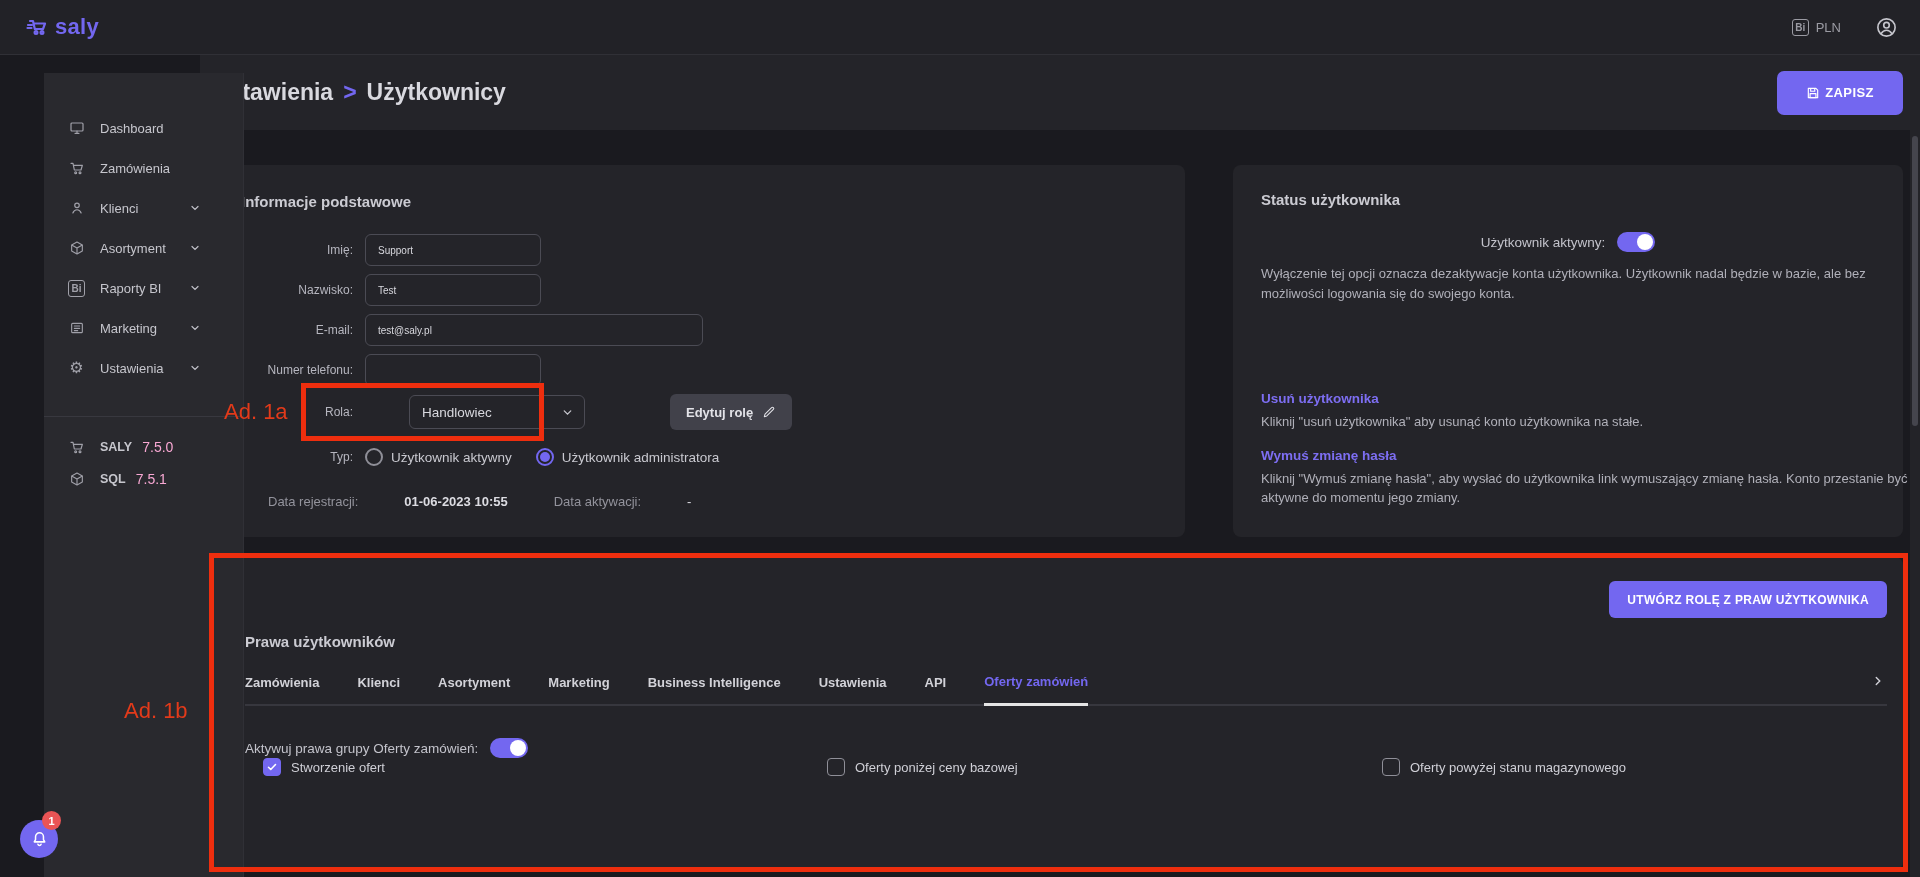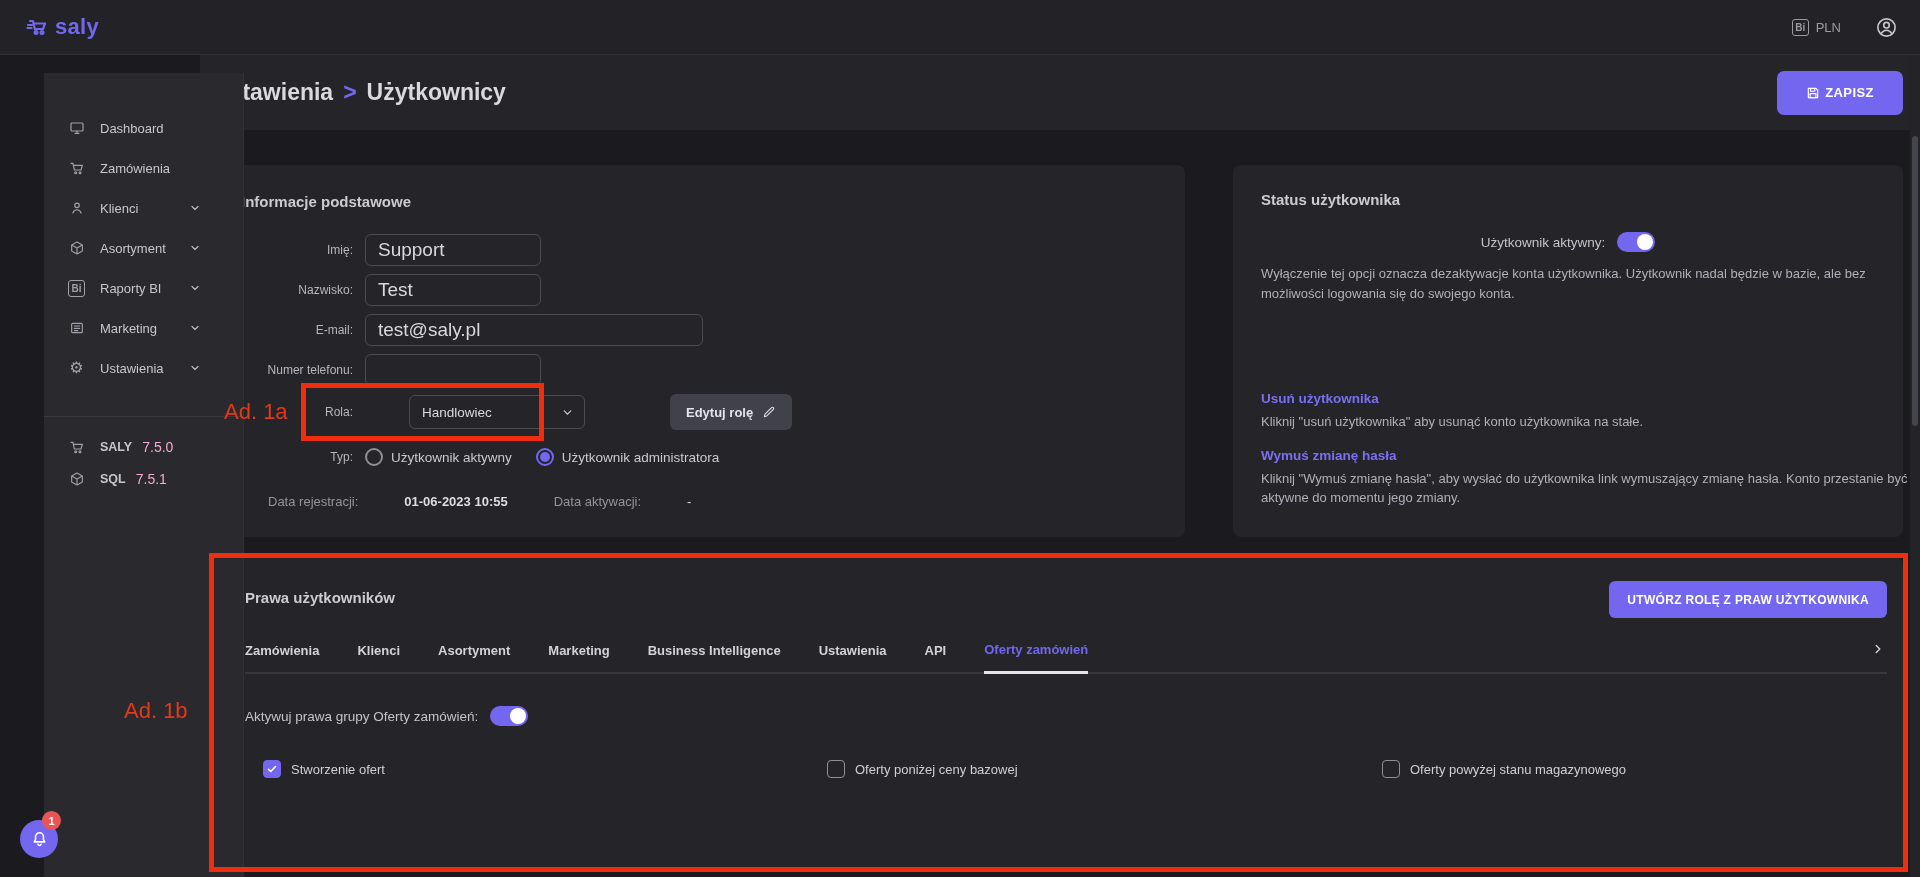--- a/index.html
+++ b/index.html
@@ -70,21 +70,21 @@
   #card-basic { left:213px; top:165px; width:972px; height:372px; padding:28px; }
   #card-status { left:1233px; top:165px; width:670px; height:372px; padding:26px 28px; }
   #card-perms { left:213px; top:557px; width:1690px; height:313px; padding:24px 16px 28px 32px; }
 
   
   .form { margin-top:24px; }
   .form-row { display:flex; align-items:center; margin-bottom:8px; min-height:32px; }
   .fl { width:112px; flex:none; text-align:right; color:#b6b6bf; font-size:12px; margin-right:12px; }
   .ctl {
     background:transparent; border:1px solid #4b4b54; border-radius:6px;
-    height:32px; padding:0 12px; color:#d8d8de; font-size:19px;
+    height:32px; padding:0 12px; color:#d8d8de; font-size:10px;
     font-family:inherit; width:176px; outline:none;
   }
   .ctl.wide { width:338px; }
   .select {
     width:176px; height:34px; border:1px solid #4b4b54; border-radius:6px;
     display:flex; align-items:center; justify-content:space-between;
     padding:0 10px 0 12px; color:#d8d8de; font-size:13.5px; cursor:pointer;
   }
   .row-role { margin-top:8px; min-height:36px;gap:44px; }
   .btn-gray {
@@ -120,38 +120,38 @@
     width:16px; height:16px; border-radius:50%; background:#fff;
   }
   .status-desc { margin-top:12px; width:612px; font-size:13px; line-height:1.5; color:#b0b0b9; }
   .link-block { margin-top:86px; }
   .link-block2 { margin-top:14px; }
   .purple-link { color:#7d6ef2; font-size:13.5px; font-weight:bold; cursor:pointer; display:inline-block; }
   .link-desc { margin-top:5px; font-size:13px; line-height:1.5; color:#b0b0b9; width:648px; }
 
   
   .perms-head { display:flex; align-items:flex-start; justify-content:space-between; }
-  .perms-head .card-title { padding-top:8px; }
+  .perms-head .card-title { padding-top:8px;margin-top:44px; }
   .btn-create {
     background:#7367f0; color:#fff; border:none; border-radius:6px;
     font-family:inherit; font-size:12px; font-weight:bold; letter-spacing:.3px;
     height:37px; padding:0 18px; cursor:pointer;
   }
   .tabs {
     margin-top:24px; display:flex; gap:38px; align-items:flex-end;
     border-bottom:2px solid #37373e; position:relative; padding-right:40px;
   }
   .tab {
     font-size:13px; font-weight:bold; color:#d2d2d8;
     padding-bottom:14px; cursor:pointer; white-space:nowrap;
   }
   .tab.active { color:#7367f0; border-bottom:3px solid #e5e5e5; margin-bottom:-2px; }
   .tabs-chevron { position:absolute; right:2px; bottom:16px; color:#d2d2d8; cursor:pointer; }
   .group-toggle-row { margin-top:32px; }
-  .checks { margin-top:34px; display:flex; align-items:center;padding-left:18px; }
+  .checks { display:flex; align-items:center;padding-left:18px; }
   .chk-item { display:flex; align-items:center; gap:10px; cursor:pointer; }
   .chk-item.c1 { width:564px; } .chk-item.c2 { width:555px; }
   .chk {
     width:18px; height:18px; border:1.5px solid #8f8f98; border-radius:4px;
     flex:none; display:flex; align-items:center; justify-content:center;
   }
   .chk.checked { background:#7367f0; border-color:#7367f0; }
   .chk svg { display:none; }
   .chk.checked svg { display:block; }
   .chk-label { font-size:13px; color:#cfcfd6; }

